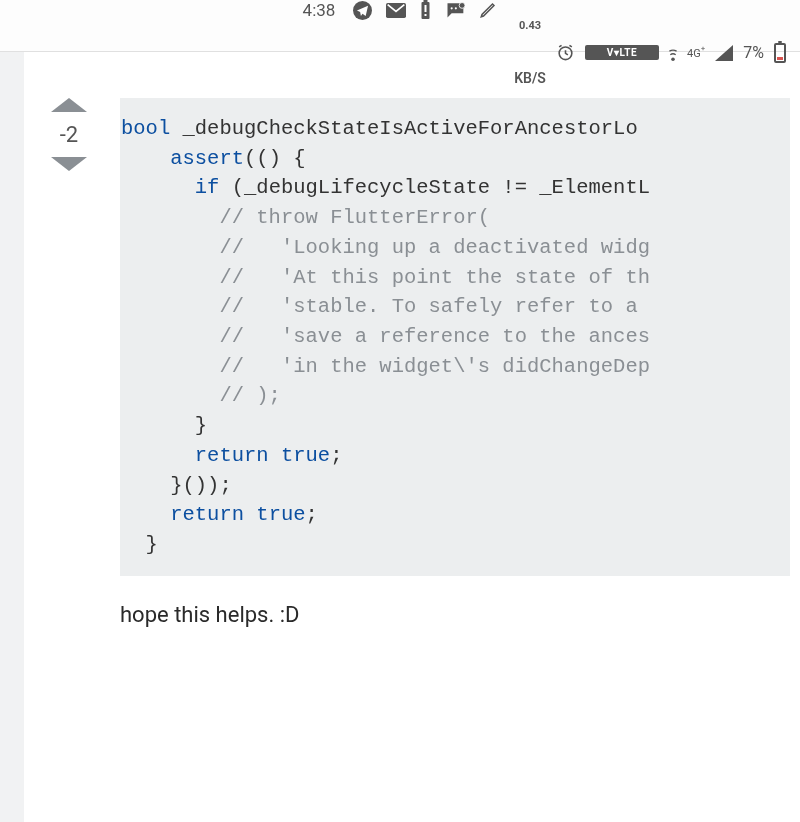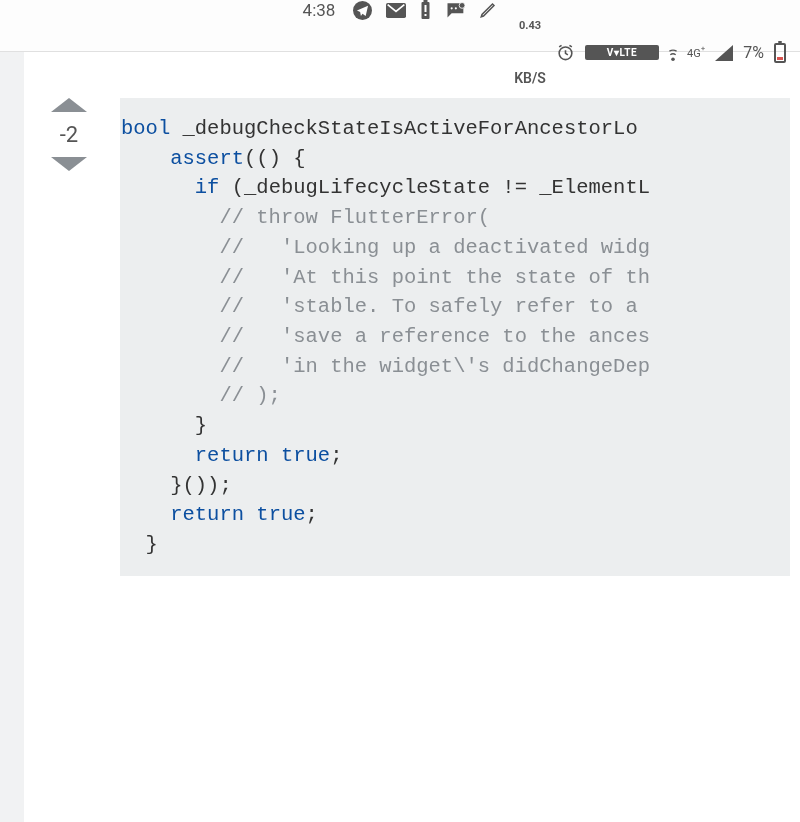--- a/index.html
+++ b/index.html
@@ -229,14 +229,15 @@
 <span class="cmt">        //   'At this point the state of th</span>
 <span class="cmt">        //   'stable. To safely refer to a </span>
 <span class="cmt">        //   'save a reference to the ances</span>
 <span class="cmt">        //   'in the widget\'s didChangeDep</span>
 <span class="cmt">        // );</span>
 <span>      }</span>
 <span class="kw">      return</span><span class="kw"> true</span><span>;</span>
 <span>    }());</span>
 <span class="kw">    return</span><span class="kw"> true</span><span>;</span>
 <span>  }</span></div>
+    <p class="closing">hope this helps. :D</p>
   </div>
 </div>
 
 </body></html>

